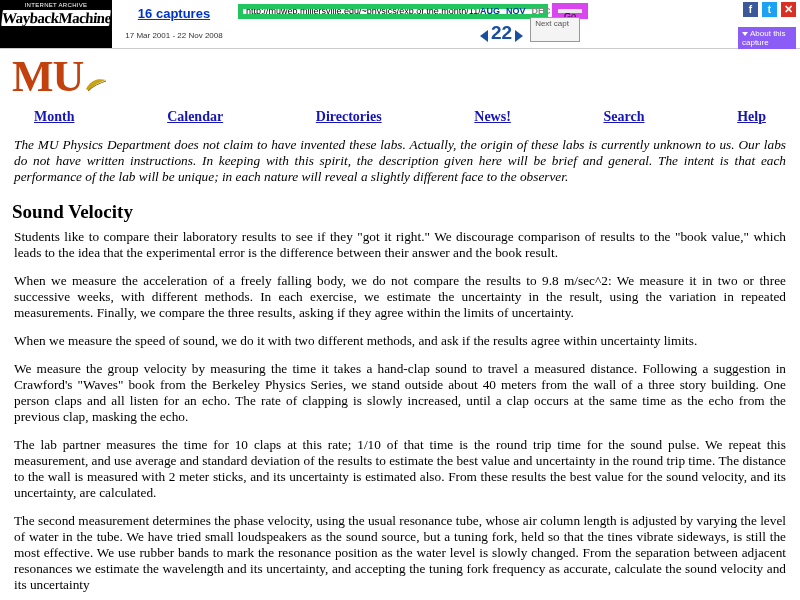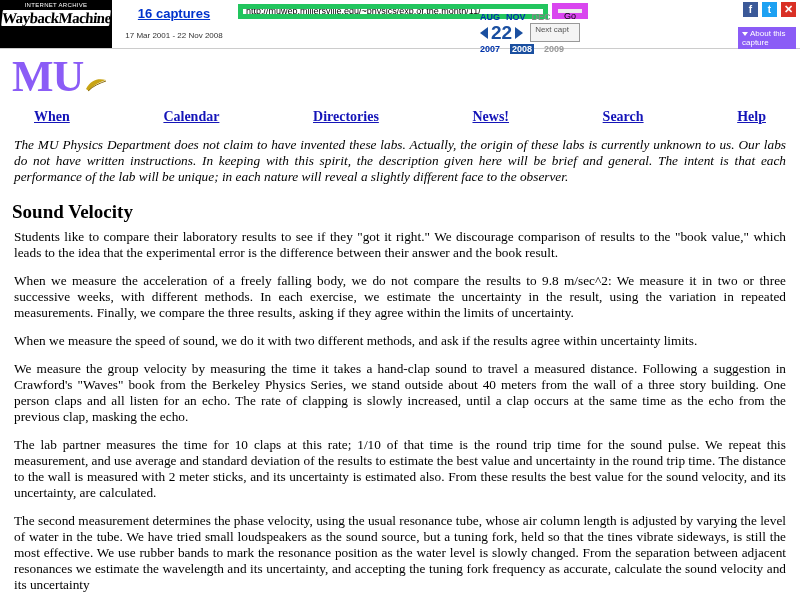--- a/index.html
+++ b/index.html
@@ -101,38 +101,38 @@
     padding: 0 6px;
     height: 16px;
     line-height: 14px;
     border: 6px solid #d946ef;
     background: #ececec;
     box-sizing: border-box;
   }
   .wb-timeline {
     position: absolute;
     right: 120px;
-    top: 10px;
+    top: 4px;
     width: 200px;
     height: 48px;
     font-family: "Liberation Sans", sans-serif;
   }
   .wb-months {
     display: flex;
     gap: 6px;
     padding-top: 2px;
     font-size: 9px;
     font-weight: bold;
   }
   .wb-m-aug { color: #0033aa; }
   .wb-m-nov { color: #0033aa; }
   .wb-m-dec { color: #888888; }
   .wb-bigdate {
     display: flex;
-    align-items: center;
+    align-items: flex-end;
     gap: 3px;
     margin-top: 1px;
   }
   .wb-arrow {
     width: 0; height: 0;
     border-top: 6px solid transparent;
     border-bottom: 6px solid transparent;
   }
   .wb-arrow-left {
     border-right: 8px solid #1a4fa0;
@@ -145,21 +145,21 @@
     font-weight: bold;
     color: #1a4fa0;
     line-height: 19px;
   }
   .wb-nextcap {
     border: 1px solid #999999;
     background: #f4f4f4;
     font-size: 8px;
     padding: 1px 10px 1px 4px;
     color: #555555;
-    height: 19px;
+    height: 25px;
     box-sizing: border-box;
     margin-left: 4px;
   }
   .wb-years {
     display: flex;
     gap: 10px;
     font-size: 9px;
     font-weight: bold;
     margin-top: 2px;
   }
@@ -215,21 +215,21 @@
   .masthead {
     display: flex;
     align-items: center;
     gap: 18px;
     padding-left: 2px;
   }
   .mu-logo {
     font-family: "Liberation Serif", serif;
     font-size: 44px;
     font-weight: bold;
-    color: #8b5cf6;
+    color: #c2410c;
     letter-spacing: -1px;
     line-height: 44px;
     position: relative;
   }
   .mu-swoosh {
     display: inline-block;
     width: 22px;
     height: 16px;
     margin-left: 2px;
     position: relative;
@@ -304,25 +304,20 @@
       <span class="wb-m-aug">AUG</span>
       <span class="wb-m-nov">NOV</span>
       <span class="wb-m-dec">DEC</span>
     </div>
     <div class="wb-bigdate">
       <div class="wb-arrow wb-arrow-left"></div>
       <div class="wb-daynum">22</div>
       <div class="wb-arrow wb-arrow-right"></div>
       <div class="wb-nextcap">Next capt</div>
     </div>
-    <div class="wb-years">
-      <span class="wb-y-2007">2007</span>
-      <span class="wb-y-2008">2008</span>
-      <span class="wb-y-2009">2009</span>
-    </div>
   </div>
 
   <div class="wb-social">
     <div class="wb-sq wb-fb">f</div>
     <div class="wb-sq wb-tw">t</div>
     <div class="wb-sq wb-close">✕</div>
   </div>
 
   <div class="wb-about">
     <span class="tri"></span><span>About this capture</span>
@@ -336,21 +331,21 @@
       <span>MU</span><span class="mu-swoosh">
         <svg width="22" height="16" viewBox="0 0 22 16" xmlns="http://www.w3.org/2000/svg">
           <path d="M1 12 C6 2, 14 1, 21 3 C15 5, 8 8, 4 14 Z" fill="#c8a415"></path>
           <path d="M3 14 C8 9, 15 6, 21 4" stroke="#8a6d12" stroke-width="1" fill="none"></path>
         </svg>
       </span>
     </div>
   </div>
 
   <div class="navbar">
-    <a href="#">When</a>
+    <a href="#">Month</a>
     <a href="#">Calendar</a>
     <a href="#">Directories</a>
     <a href="#">News!</a>
     <a href="#">Search</a>
     <a href="#">Help</a>
   </div>
 
   <div class="disclaimer">The MU Physics Department does not claim to have invented these labs. Actually, the origin of these labs is currently unknown to us. Our labs do not have written instructions. In keeping with this spirit, the description given here will be brief and general. The intent is that each performance of the lab will be unique; in each nature will reveal a slightly different face to the observer.</div>
 
   <h2 class="section">Sound Velocity</h2>

